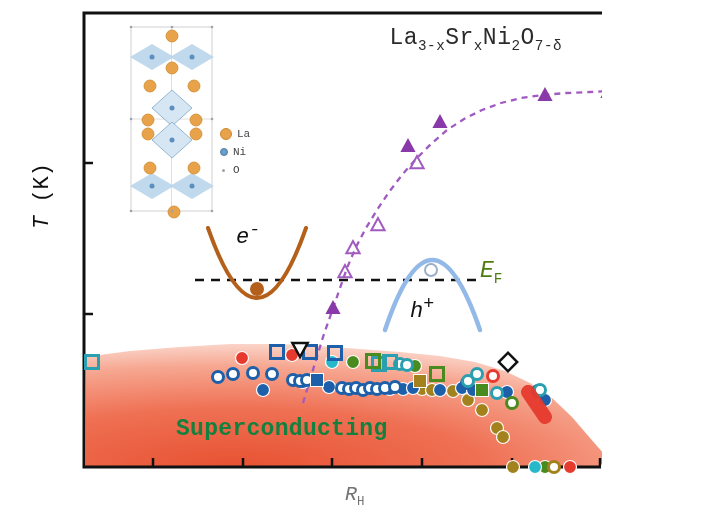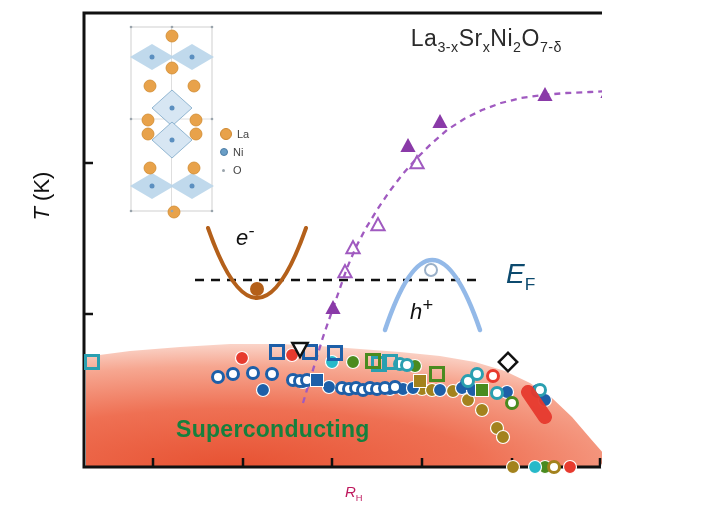--- a/index.html
+++ b/index.html
@@ -1,27 +1,27 @@
 <!DOCTYPE html>
 <html><head>
 <meta charset="utf-8">
 <style>
   html,body{margin:0;padding:0;background:#ffffff;}
   .figure{position:relative;width:602px;height:530px;background:#ffffff;overflow:hidden;
-          font-family:Liberation Sans, sans-serif;color:#222;}
+          font-family:Liberation Mono, monospace;color:#222;}
   .figure svg{position:absolute;left:0;top:0;}
   .abs{position:absolute;white-space:nowrap;}
   .chart-title{top:25px;right:40px;font-size:23px;color:#2b2b2b;letter-spacing:.5px;}
   .chart-title sub{font-size:62%;}
   .y-label{left:42px;top:196px;transform:translate(-50%,-50%) rotate(-90deg);font-size:22px;color:#111;}
   .y-label .it{font-style:italic;}
-  .x-label{left:345px;top:483px;font-size:15px;color:#be185d;}
+  .x-label{left:345px;top:483px;font-size:20px;color:#737373;}
   .x-label .it{font-style:italic;}
   .x-label sub{font-size:62%;}
-  .ef-label{left:506px;top:258px;font-size:28px;color:#0c4a6e;font-style:italic;}
+  .ef-label{left:480px;top:258px;font-size:23px;color:#4d7c0f;font-style:italic;}
   .ef-label sub{font-size:62%;font-style:normal;}
   .e-label{left:236px;top:220px;font-size:22px;font-style:italic;color:#111;}
   .h-label{left:410px;top:294px;font-size:22px;font-style:italic;color:#111;}
   .sc-label{left:176px;top:416px;font-size:23px;font-weight:bold;color:#15803d;letter-spacing:.3px;}
   .inset-legend{left:220px;top:125px;font-size:11px;color:#444;}
   .inset-legend .row{display:flex;align-items:center;height:18px;}
   .dot{display:inline-block;border-radius:50%;margin-right:5px;}
   .dot.la{width:10px;height:10px;background:#e8a24a;border:1px solid #cf8830;}
   .dot.ni{width:6px;height:6px;background:#6a9ec6;border:1px solid #4d7da6;}
   .dot.o{width:3px;height:3px;background:#9aa4ac;margin-left:2px;margin-right:8px;}

